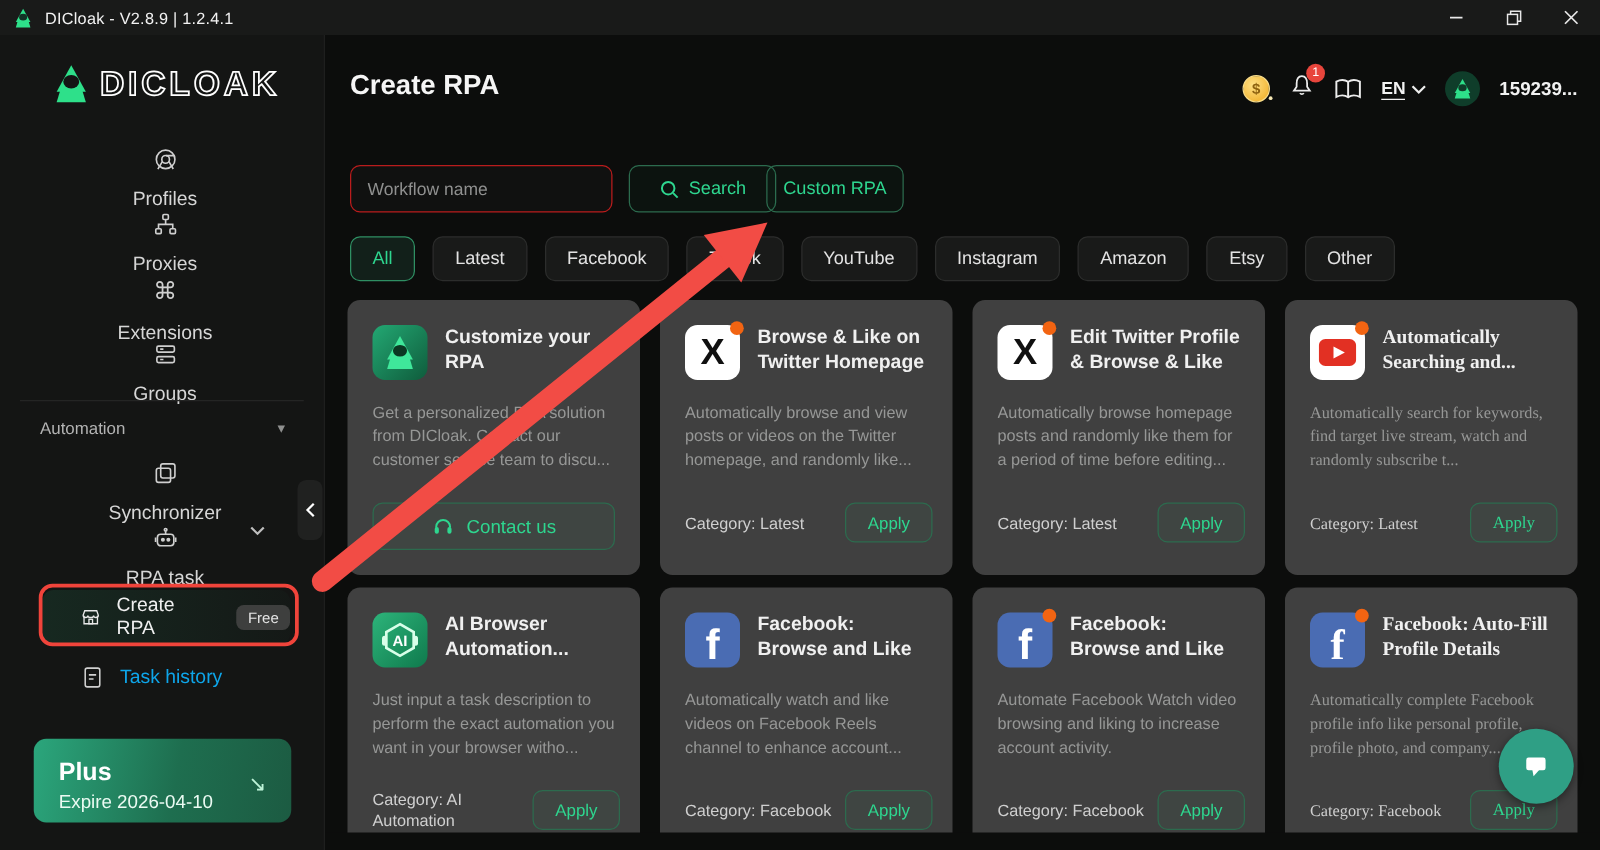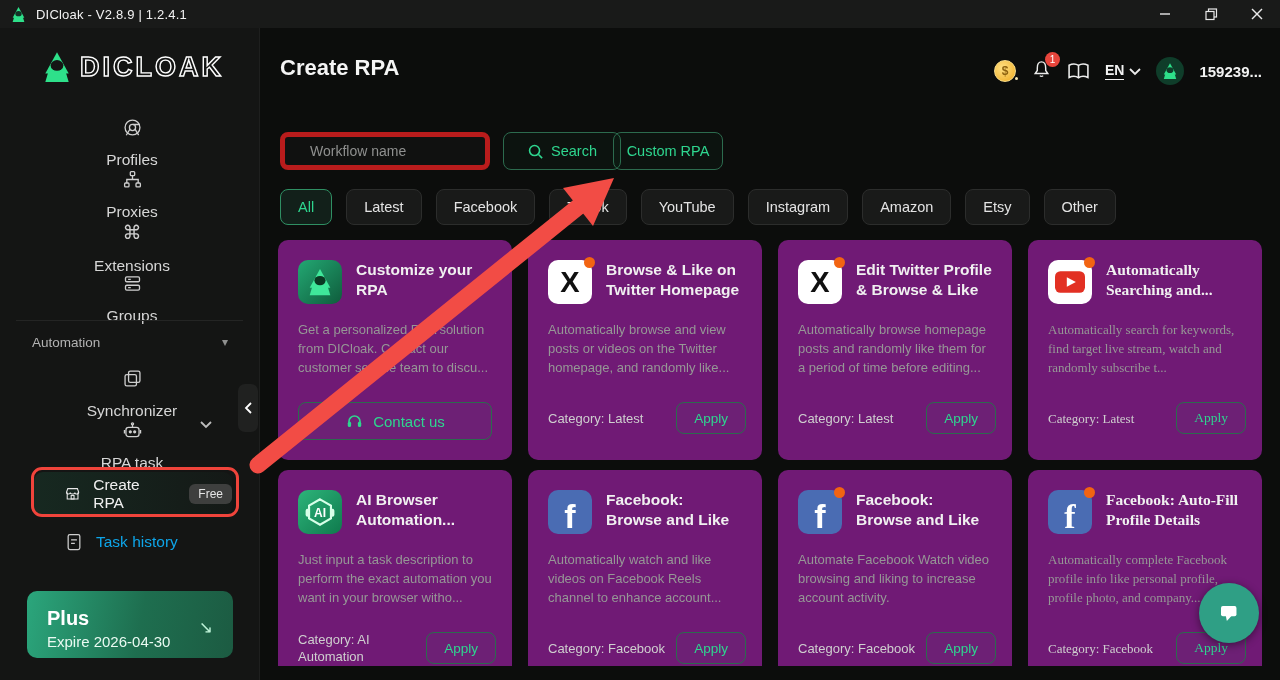--- a/index.html
+++ b/index.html
@@ -42,32 +42,32 @@
   .coin { position:relative; width:22px; height:22px; border-radius:50%; background:radial-gradient(circle at 38% 35%, #ffe084, #f2b738 75%); border:1px solid #f8dc8a; display:flex; align-items:center; justify-content:center; font-size:12px; font-weight:700; color:#8e6210; cursor:pointer; }
   .coin::after { content:""; position:absolute; right:-3px; bottom:1px; width:3px; height:3px; border-radius:50%; background:#f6e7b5; }
   .bell-wrap { position:relative; cursor:pointer; }
   .bell-badge { position:absolute; top:-7px; right:-8px; min-width:15px; height:15px; border-radius:8px; background:#e8453c; color:#fff; font-size:10px; display:flex; align-items:center; justify-content:center; padding:0 3px; }
   .lang { display:flex; align-items:center; gap:5px; cursor:pointer; }
   .lang-code { font-size:14px; font-weight:700; color:#f2f2f2; border-bottom:1.5px solid #f2f2f2; padding-bottom:1px; }
   .avatar { width:28px; height:28px; border-radius:50%; background:#0f3d2a; display:flex; align-items:center; justify-content:center; cursor:pointer; }
   .avatar svg { width:18px; height:18px; }
   .account-name { font-size:15px; font-weight:600; color:#f2f2f2; }
 
-  .search-input { position:absolute; left:20px; top:104px; width:210px; height:38px; background:#101110; border:5px solid #b91c1c; border-radius:8px; color:#d946ef; font-size:14px; padding:0 25px; outline:none; }
+  .search-input { position:absolute; left:20px; top:104px; width:210px; height:38px; background:#101110; border:1px solid #b91c1c; border-radius:8px; color:#d946ef; font-size:14px; padding:0 13px; outline:none; }
   .search-input::placeholder { color:#8f908f; }
   .ghost-btn { position:absolute; top:104px; height:38px; border:1px solid #2c6b4e; border-radius:8px; background:rgba(46,214,143,0.03); color:#2ed68f; font-size:14.5px; display:flex; align-items:center; justify-content:center; gap:7px; cursor:pointer; }
   .btn-search { left:243px; width:118px; }
   .btn-custom { left:353px; width:110px; }
 
   .pills { position:absolute; left:20px; top:161px; display:flex; gap:14px; }
   .pill { height:36px; padding:0 17px; display:flex; align-items:center; background:#191a19; border:1px solid #2c2d2c; border-radius:8px; color:#e3e3e3; font-size:14.5px; cursor:pointer; white-space:nowrap; }
   .pill.active { background:#12201a; border-color:#2f8f63; color:#2ed68f; }
 
   
-  .card { position:absolute; width:234px; height:220px; background:#701a75; border-radius:10px; padding:20px; }
+  .card { position:absolute; width:234px; height:220px; background:#404040; border-radius:10px; padding:20px; }
   .r1 { top:212px; } .r2 { top:442px; }
   .c1 { left:18px; } .c2 { left:268px; } .c3 { left:518px; } .c4 { left:768px;font-family:Liberation Serif, serif; }
   .card-head { display:flex; gap:14px; align-items:flex-start; }
   .app-icon { position:relative; width:44px; height:44px; border-radius:10px; flex:0 0 auto; display:flex; align-items:center; justify-content:center; }
   .icon-white { background:#ffffff; }
   .icon-fb { background:#4a6cb3; }
   .icon-green { background:linear-gradient(135deg,#23a873,#0f5c3c); }
   .icon-ai { background:linear-gradient(135deg,#2db47a,#0f7a4d); }
   .x-glyph { font-size:29px; font-weight:800; color:#101010; }
   .f-glyph { font-size:34px; font-weight:700; color:#ffffff; margin-top:9px; }
@@ -202,21 +202,21 @@
     <div class="child-row">
       <svg viewBox="0 0 24 24" fill="none" stroke="#cfcfcf" stroke-width="1.5" style="width:20px;height:20px;">
           <rect x="5" y="3" width="14" height="18" rx="2"></rect>
           <path d="M8.5 9.5 h7 M8.5 13.5 h4.5"></path>
         </svg>
       <span>Task history</span>
     </div>
 
     <div class="plus-card">
       <div class="plus-title">Plus</div>
-      <div class="plus-sub">Expire 2026-04-30</div>
+      <div class="plus-sub">Expire 2026-04-10</div>
       <span class="plus-arrow">↘</span>
     </div>
 
     <div class="collapse-handle">
       <svg width="9" height="14" viewBox="0 0 9 14">
           <polyline points="7,2 2,7 7,12" fill="none" stroke="#ffffff" stroke-width="1.8"></polyline>
         </svg>
     </div>
   </div>
 

